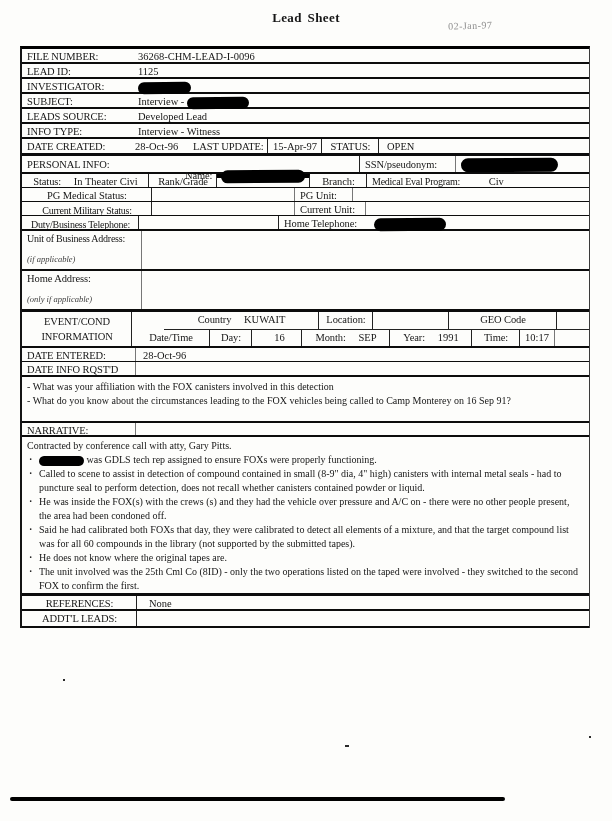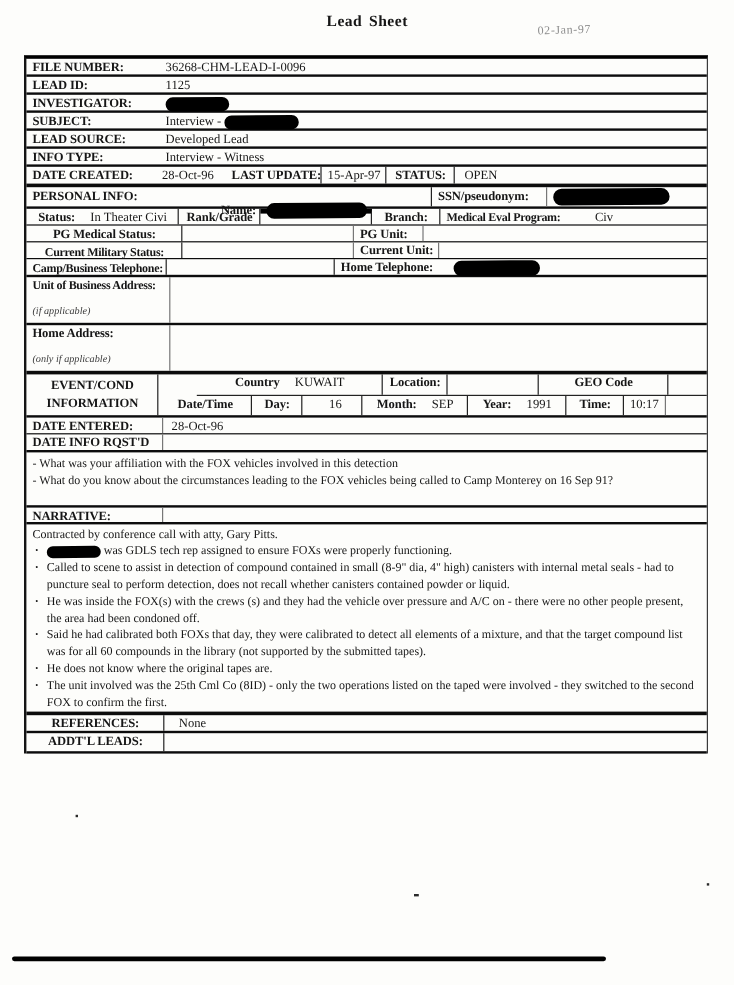--- a/index.html
+++ b/index.html
@@ -20,21 +20,21 @@
   
   .form {
     position:absolute; left:20px; top:46px; width:570px; box-sizing:border-box;
     border-top:3px solid #000; border-left:2px solid #141414; border-right:1px solid #3a3a3a;
     font-size:10.5px; line-height:13px;
   }
   .row { display:flex; border-bottom:2px solid #0c0c0c; align-items:stretch; }
   .row.hairline { border-bottom-width:1px; }
   .row.heavy { border-bottom-width:3px; }
   .c { padding:1px 4px 0 5px; box-sizing:border-box; white-space:nowrap; overflow:visible; }
-  .b { font-weight:bold; letter-spacing:-.1px; }
+  .b { font-weight:normal; letter-spacing:-.1px; }
   .sm { font-size:10px; letter-spacing:-.25px; }
   .bR { border-right:1px solid #222;text-align:center; }
   .bRf { border-right:1px solid #777; }
   .bLf { border-left:1px solid #777; }
   .flex1 { flex:1; }
   .rt { padding-right:16px; }
   .note { font-style:italic; font-size:8.5px; color:#3c3c3c; margin-top:8px; }
   .darkTop { border-top:4px solid #000; }
   .redact { display:inline-block; background:#000; border-radius:7px; vertical-align:middle; transform:rotate(-.4deg); }
   .subcol { display:flex; flex-direction:column; flex:1; }
@@ -80,21 +80,21 @@
     </div>
 
     <div class="row" style="height:13px">
       <div class="c b" style="width:108px">SUBJECT:</div>
       <div class="c flex1" style="padding-left:8px">
         <span>Interview - </span><span class="redact" style="width: 62px; height: 12px; background: rgb(0, 0, 0);"></span>
       </div>
     </div>
 
     <div class="row" style="height:13px">
-      <div class="c b" style="width:108px">LEAD SOURCE:</div>
+      <div class="c b" style="width:108px">LEADS SOURCE:</div>
       <div class="c flex1" style="padding-left:8px">Developed Lead</div>
     </div>
 
     <div class="row" style="height:13px">
       <div class="c b" style="width:108px">INFO TYPE:</div>
       <div class="c flex1" style="padding-left:8px">Interview - Witness</div>
     </div>
 
     <div class="row heavy" style="height:14px">
       <div class="c b" style="width:108px">DATE CREATED:</div>
@@ -139,21 +139,21 @@
     </div>
 
     <div class="row hairline" style="height:13px">
       <div class="c b bR sm" style="width:130px;padding-top:2px">Current Military Status:</div>
       <div class="c bRf" style="width:143px"></div>
       <div class="c b" style="width:70px">Current Unit:</div>
       <div class="c flex1 bLf"></div>
     </div>
 
     <div class="row" style="height:13px">
-      <div class="c b bR sm" style="width:117px;padding-top:2px">Camp/Business Telephone:</div>
+      <div class="c b bR sm" style="width:117px;padding-top:2px">Duty/Business Telephone:</div>
       <div class="c bR" style="width:140px"></div>
       <div class="c flex1">
         <span class="b">Home Telephone:</span>
         <span class="redact" style="width: 72px; height: 13px; margin-left: 14px; border-radius: 8px; background: rgb(0, 0, 0);"></span>
       </div>
     </div>
 
     <div class="row" style="height:38px">
       <div class="c rt bRf" style="width:120px">
         <div class="b sm">Unit of Business Address:</div>
@@ -210,21 +210,21 @@
       <div class="c flex1 bLf" style="padding-left:7px">28-Oct-96</div>
     </div>
 
     <div class="row" style="height:13px">
       <div class="c b" style="width:113px">DATE INFO RQST'D</div>
       <div class="c flex1 bLf"></div>
     </div>
 
     <div class="row" style="height:44px">
       <div class="qblock flex1">
-        <div>- What was your affiliation with the FOX vehicles involved in this detection</div>
+        <div>- What was your affiliation with the FOX canisters involved in this detection</div>
         <div>- What do you know about the circumstances leading to the FOX vehicles being called to Camp Monterey on 16 Sep 91?</div>
       </div>
     </div>
 
     <div class="row" style="height:12px">
       <div class="c b" style="width:113px">NARRATIVE:</div>
       <div class="c flex1 bLf" style="max-width:3px"></div>
       <div class="c flex1"></div>
     </div>
 

